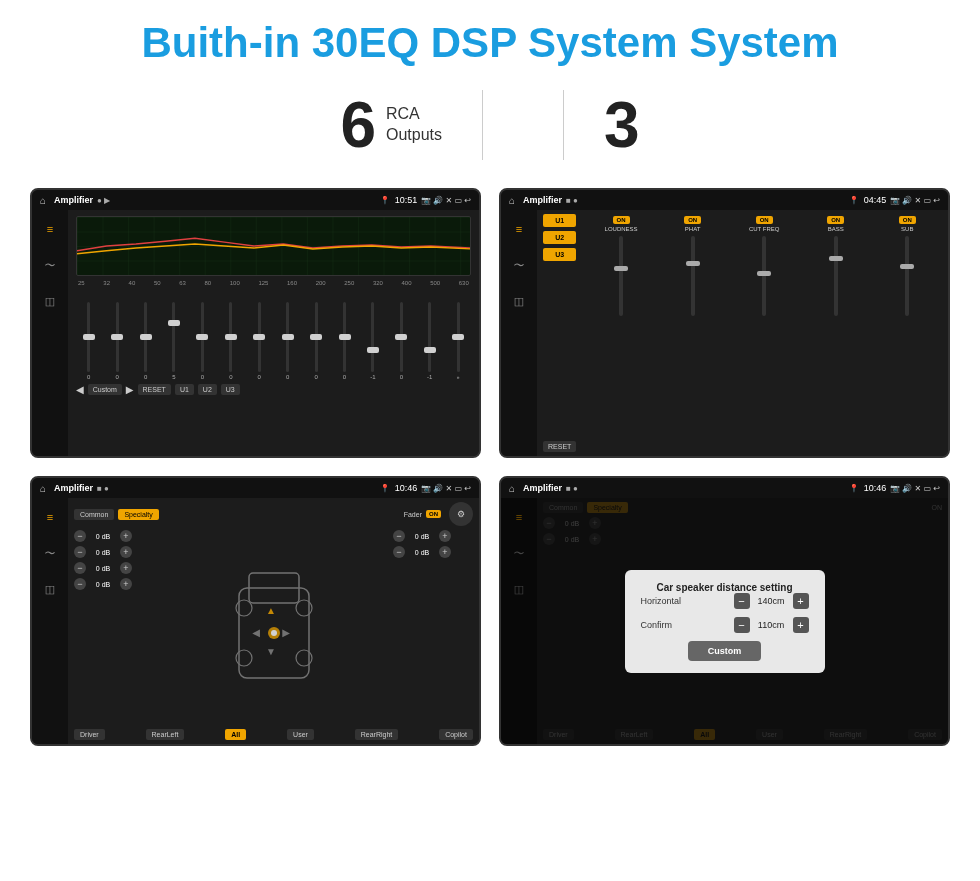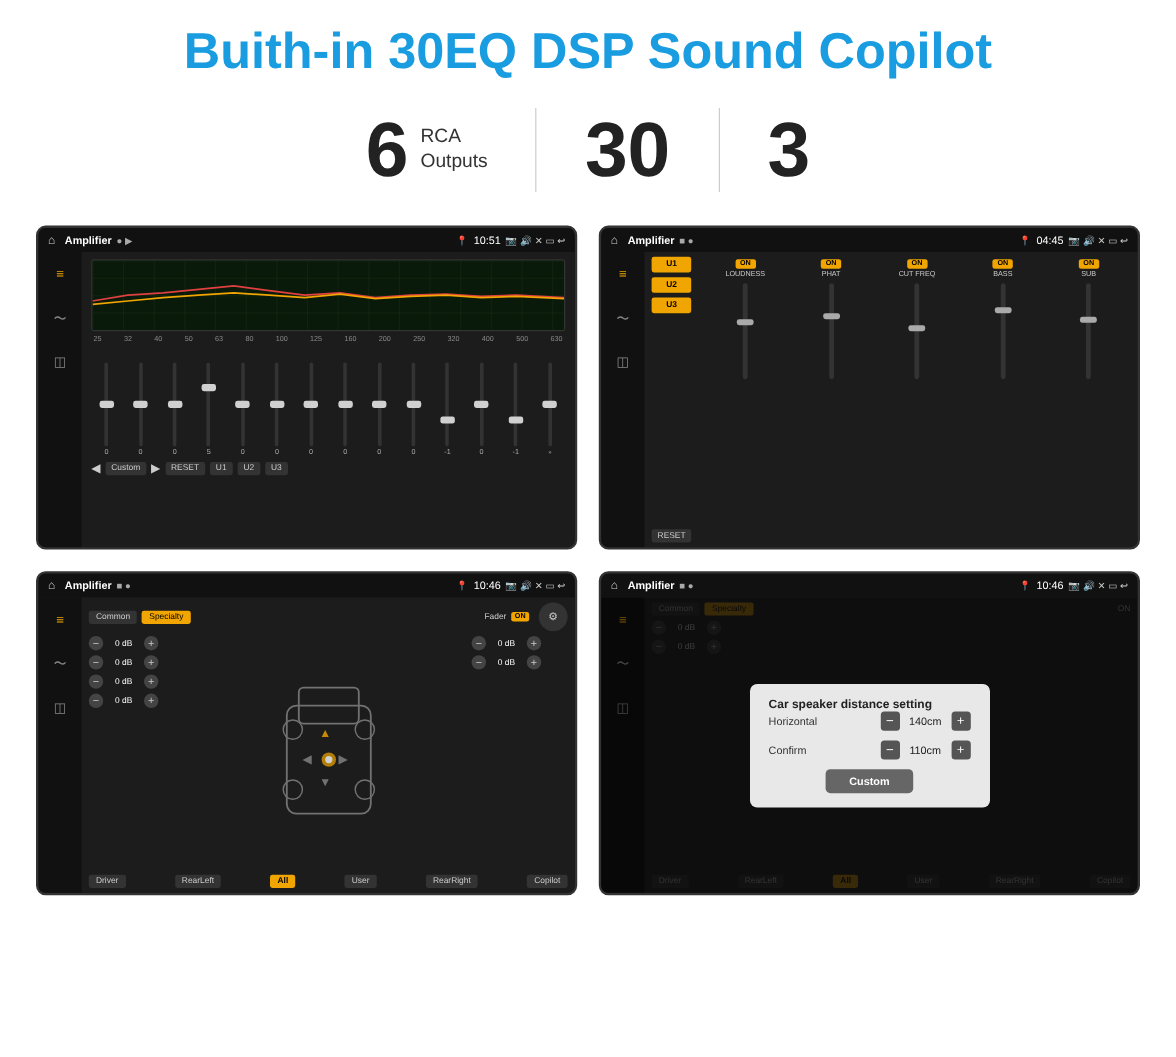--- a/index.html
+++ b/index.html
@@ -360,20 +360,21 @@
     .dialog-box {
       background: #e8e8e8;
       border-radius: 6px;
       padding: 12px 16px;
       width: 200px;
     }
     .dialog-title {
       font-size: 10px;
       font-weight: bold;
       color: #222;
+      text-align: center;
     }
     .dialog-row {
       display: flex;
       align-items: center;
       justify-content: space-between;
       margin-bottom: 8px;
     }
     .dialog-label {
       font-size: 9px;
       color: #333;
@@ -415,30 +416,29 @@
       display: block;
       width: fit-content;
     }
     .home-icon { font-size: 10px; color: #ccc; }
   </style>
 </head>
 <body>
 
 <div class="page-container">
 
-  <h1 class="main-title">Buith-in 30EQ DSP Sound Copilot</h1>
+  <h1 class="main-title">Buith-in 30EQ DSP System System</h1>
 
   <div class="stats-row">
     <div class="stat-item">
       <span class="stat-number">6</span>
       <span class="stat-label">RCA<br>Outputs</span>
     </div>
     <div class="stat-divider"></div>
     <div class="stat-item">
-      <span class="stat-number">30</span>
     </div>
     <div class="stat-divider"></div>
     <div class="stat-item">
       <span class="stat-number">3</span>
     </div>
   </div>
 
   <div class="screenshots-grid">
 
     <div class="device-screen">

